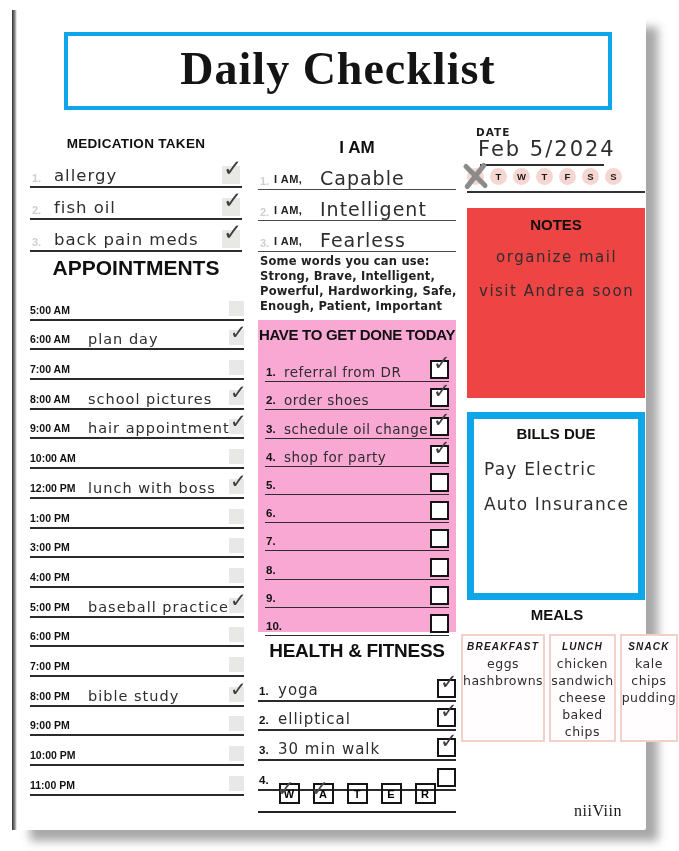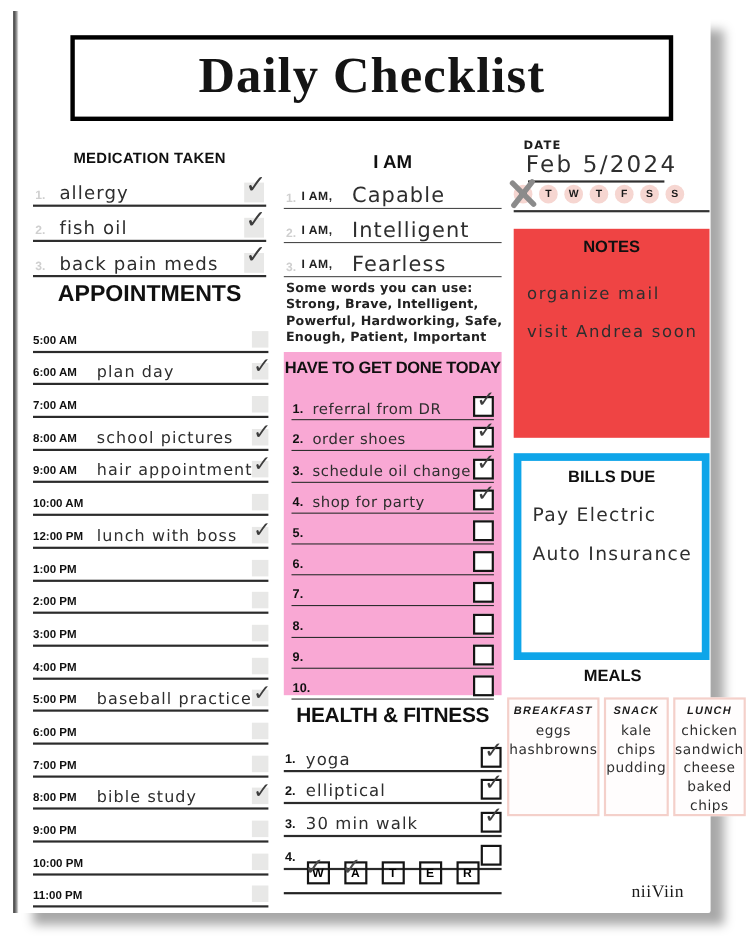--- a/index.html
+++ b/index.html
@@ -7,21 +7,21 @@
        font-family:"Liberation Sans",sans-serif;}
   .pad{position:absolute;left:12px;top:10px;width:634px;height:820px;background:#fff;
        box-shadow:15px 14px 9px -3px #a8a8a8;border-radius:2px;}
   .pad::before{content:"";position:absolute;left:0;top:0;bottom:0;width:5px;
        background:linear-gradient(90deg,#2f2f2f 0%,#8a8a8a 55%,rgba(255,255,255,0) 100%);}
   .abs{position:absolute;}
   .hdr{font-family:"Liberation Sans",sans-serif;font-weight:800;color:#101010;}
   .hw{font-family:"DejaVu Sans",sans-serif;color:#2e2e2e;letter-spacing:1px;}
   .center{text-align:center;}
 
-  .title-box{left:52px;top:22px;width:540px;height:70px;border:4px solid #000000;}
+  .title-box{left:52px;top:22px;width:540px;height:70px;border:4px solid #0ea5e9;}
   .title{width:100%;line-height:66px;text-align:center;font-family:"Liberation Serif",serif;
          font-weight:700;font-size:46px;color:#141414;letter-spacing:1px;}
 
   .med-header{left:20px;top:126px;width:208px;text-align:center;font-size:13.5px;letter-spacing:.3px;}
   .med-list{left:18px;top:146px;width:212px;}
   .mrow{position:relative;height:30px;border-bottom:2px solid #2e2e2e;}
   .num-light{position:absolute;left:2px;bottom:2px;font-size:11px;font-weight:700;color:#cfcfcf;}
   .mtext{position:absolute;left:24px;bottom:1px;font-size:16.5px;}
   .cb{position:absolute;background:#e8e8e7;}
   .check{position:absolute;font-family:"DejaVu Sans",sans-serif;color:#3d3d3d;font-weight:700;}
@@ -72,21 +72,21 @@
              align-items:center;justify-content:center;font-size:9.5px;font-weight:800;color:#1a1a1a;}
   .dayx{position:absolute;left:-7px;top:-8px;width:30px;height:32px;}
   .dayx::before,.dayx::after{content:"";position:absolute;left:13px;top:0;width:5px;height:32px;
              background:#8b8b8b;border-radius:3px;}
   .dayx::before{transform:rotate(38deg);}
   .dayx::after{transform:rotate(-45deg);}
   .week-line{left:455px;top:181px;width:178px;height:2.2px;background:#333;}
 
   .notes-box{left:455px;top:198px;width:178px;height:190px;background:#ef4444;}
   .notes-header{position:absolute;top:8px;left:0;width:100%;font-size:15px;}
-  .notes-lines{position:absolute;left:12px;top:50px;}
+  .notes-lines{position:absolute;left:12px;top:40px;text-align:center;}
   .note-line{font-size:15px;margin-bottom:16px;letter-spacing:1.5px;}
 
   .bills-box{left:455px;top:402px;width:178px;height:188px;border:7px solid #0ea5e9;background:#fff;box-sizing:border-box;}
   .bills-header{position:absolute;top:6px;left:0;width:100%;font-size:15px;}
   .bills-lines{position:absolute;left:10px;top:40px;}
   .bill-line{font-size:17px;margin-bottom:15px;letter-spacing:1.2px;}
 
   .meals-header{left:455px;top:596px;width:180px;text-align:center;font-size:15px;}
   .meals-grid{left:449px;top:624px;width:186px;height:176px;display:grid;
               grid-template-columns:1fr 1fr 1fr 1fr;grid-template-rows:1fr 1fr;gap:4px;}
@@ -168,24 +168,20 @@
       </div>
       <div class="arow">
         <span class="atime">12:00 PM</span>
         <span class="hw atext">lunch with boss</span>
         <span class="cb cb-appt">
           <span class="check">✓</span>
         </span>
       </div>
       <div class="arow">
         <span class="atime">1:00 PM</span>
-        <span class="cb cb-appt"></span>
-      </div>
-      <div class="arow">
-        <span class="atime">2:00 PM</span>
         <span class="cb cb-appt"></span>
       </div>
       <div class="arow">
         <span class="atime">3:00 PM</span>
         <span class="cb cb-appt"></span>
       </div>
       <div class="arow">
         <span class="atime">4:00 PM</span>
         <span class="cb cb-appt"></span>
       </div>
@@ -374,32 +370,32 @@
   </div>
 
   <div class="abs hdr meals-header">MEALS</div>
   <div class="abs meals-grid">
     <div class="meal-cell">
       <div class="meal-label">BREAKFAST</div>
       <div class="hw meal-text">eggs
 hashbrowns</div>
     </div>
     <div class="meal-cell">
-      <div class="meal-label">SNACK</div>
-      <div class="hw meal-text">kale chips
-pudding</div>
-    </div>
-    <div class="meal-cell">
       <div class="meal-label">LUNCH</div>
       <div class="hw meal-text">chicken
 sandwich
 cheese
 baked chips</div>
     </div>
     <div class="meal-cell">
+      <div class="meal-label">SNACK</div>
+      <div class="hw meal-text">kale chips
+pudding</div>
+    </div>
+    <div class="meal-cell">
       <div class="meal-label">DINNER</div>
       <div class="hw meal-text">meatloaf
 broccoli
 salad</div>
     </div>
   </div>
 
   <div class="abs brand">niiViin</div>
 </div>
 

